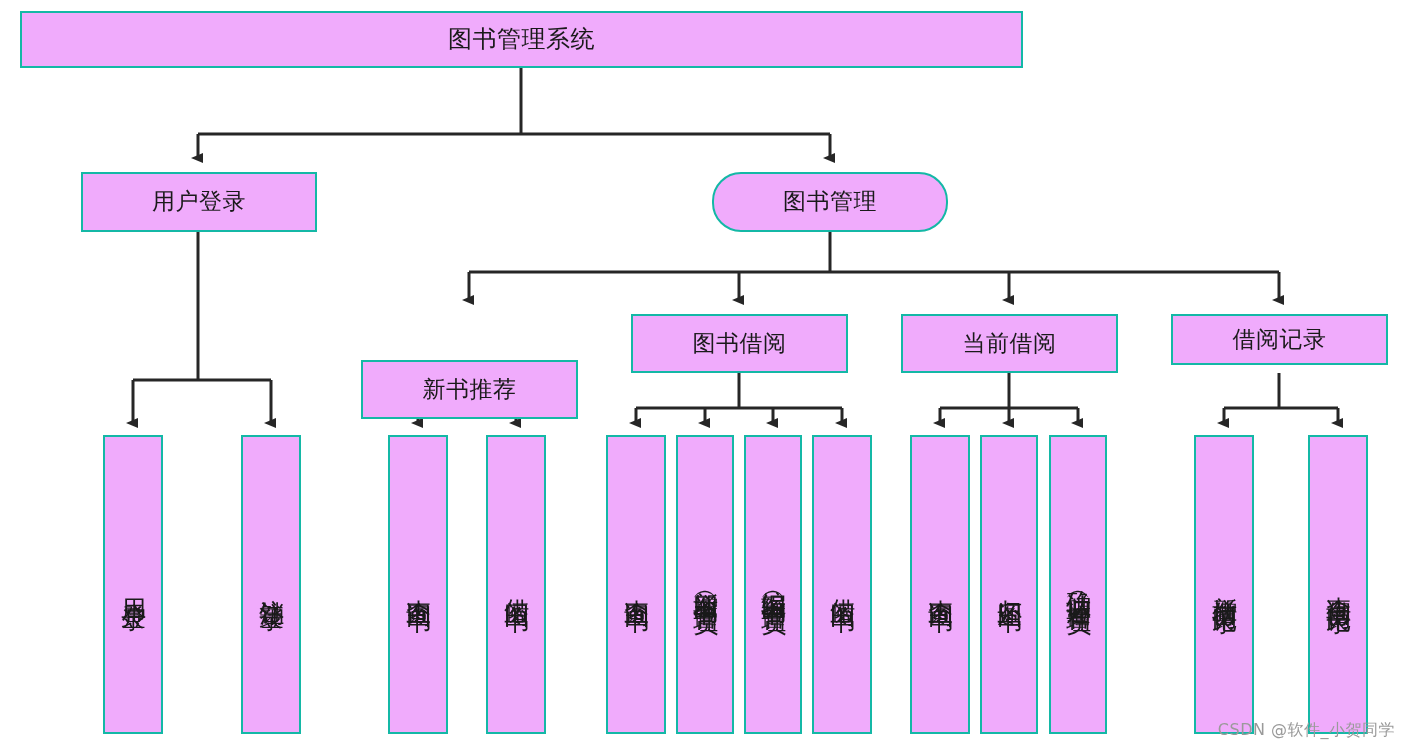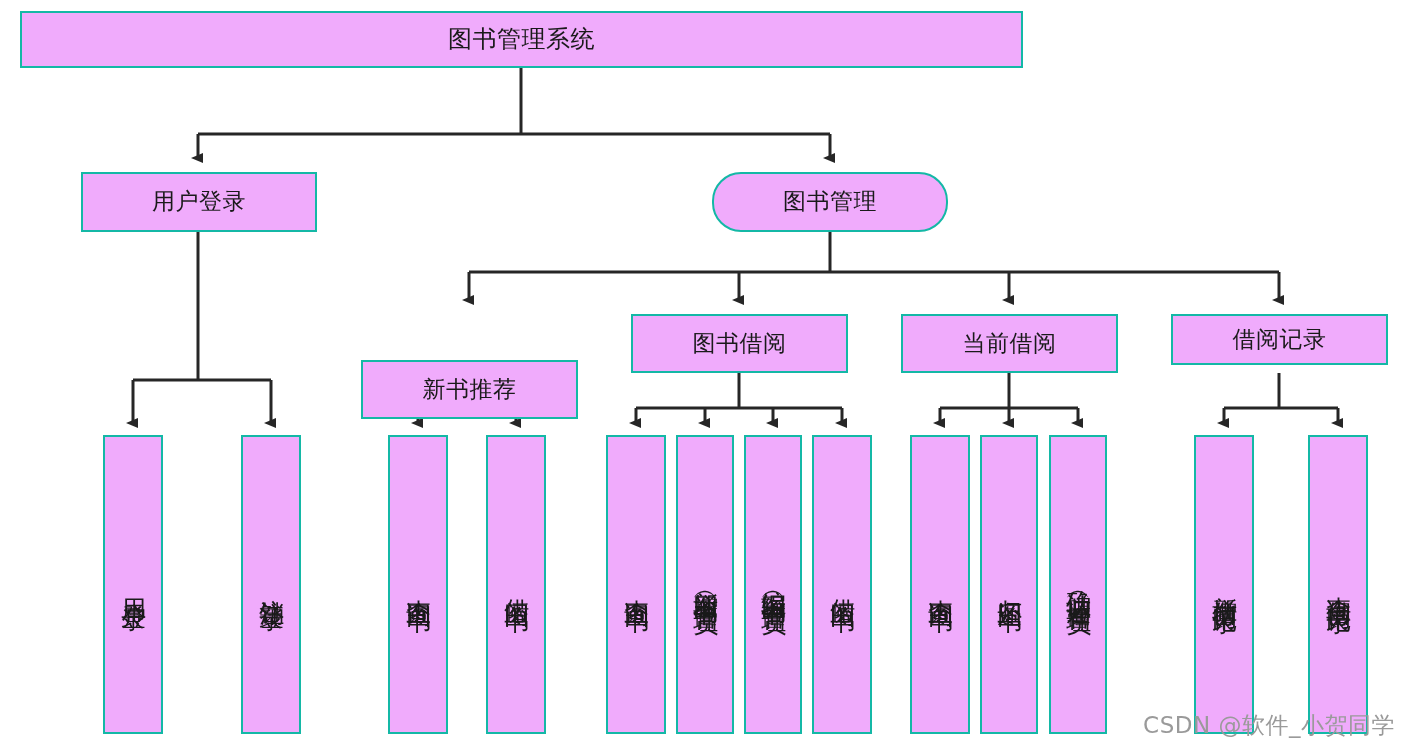--- a/index.html
+++ b/index.html
@@ -60,21 +60,21 @@
     text-orientation: upright;
     font-size: 25px;
     line-height: 1.22;
     letter-spacing: 3px;
     white-space: nowrap;
   }
   #watermark {
     position: absolute;
     right: 10px;
     bottom: 6px;
-    font-size: 23px;
+    font-size: 16px;
     color: #9a9a9a;
     letter-spacing: 0.5px;
     z-index: 5;
     white-space: nowrap;
     font-family: "DejaVu Sans", "Liberation Sans", sans-serif;
   }
 </style>
 </head>
 <body>
 

